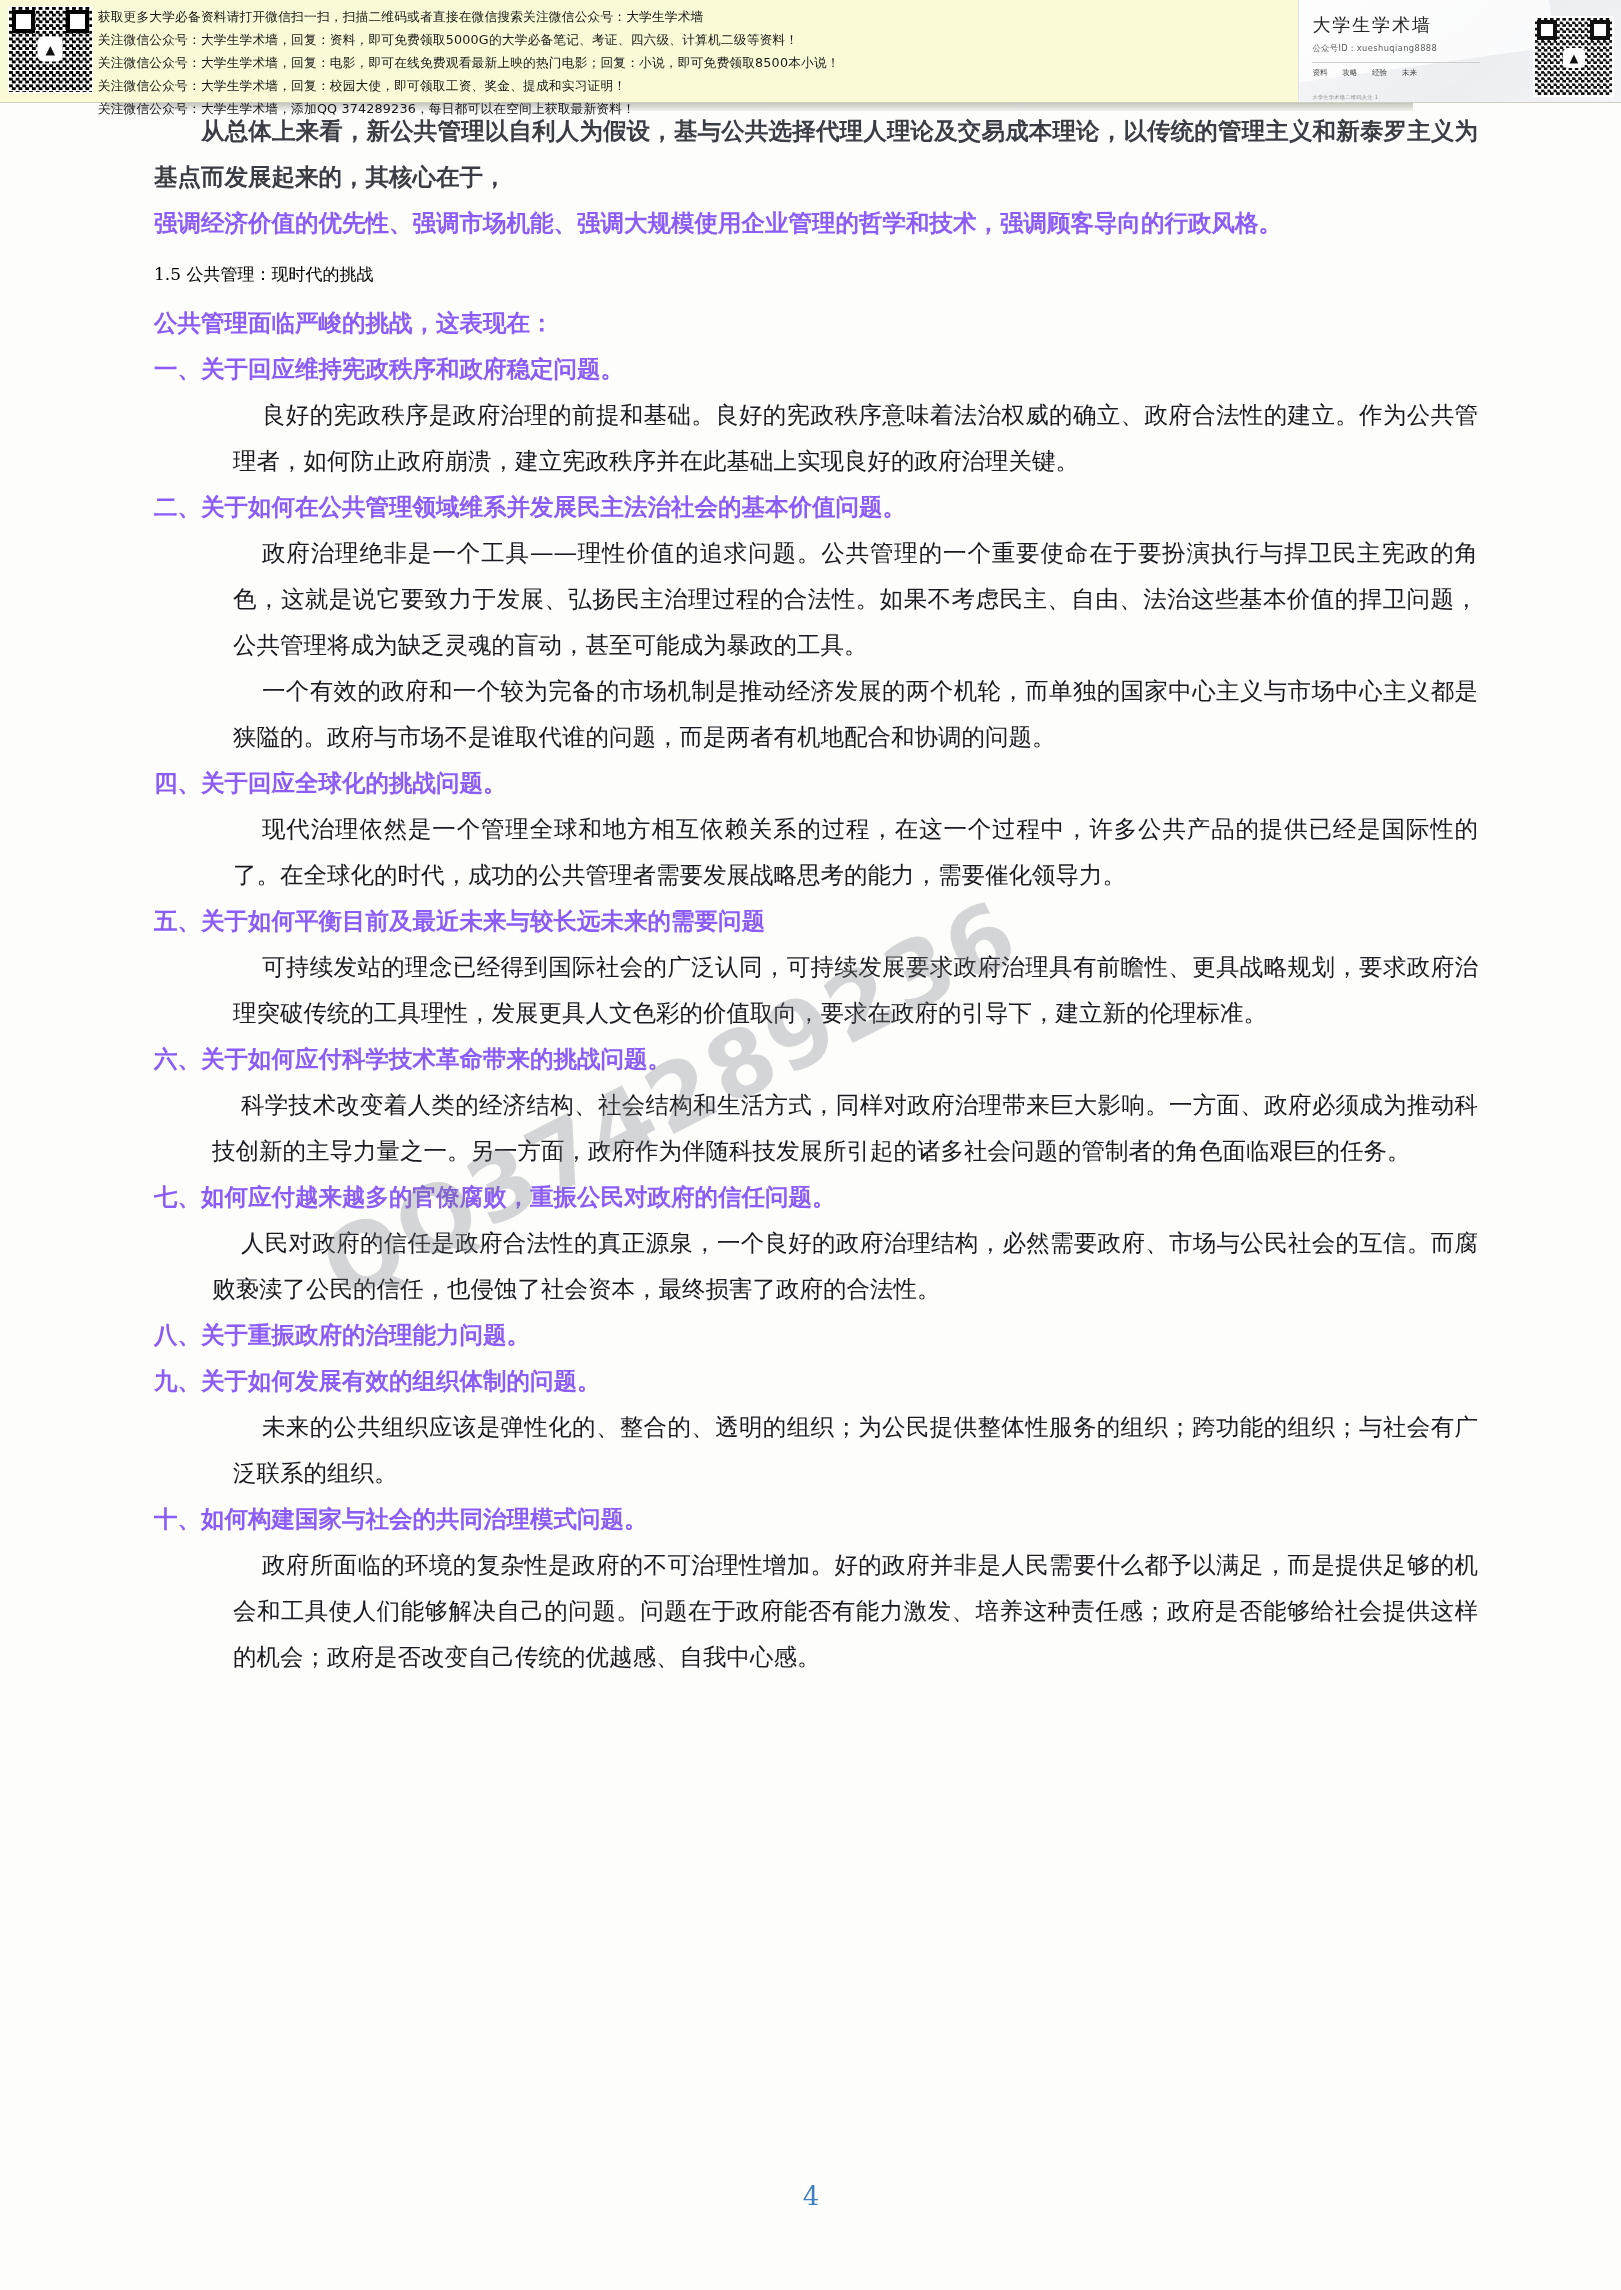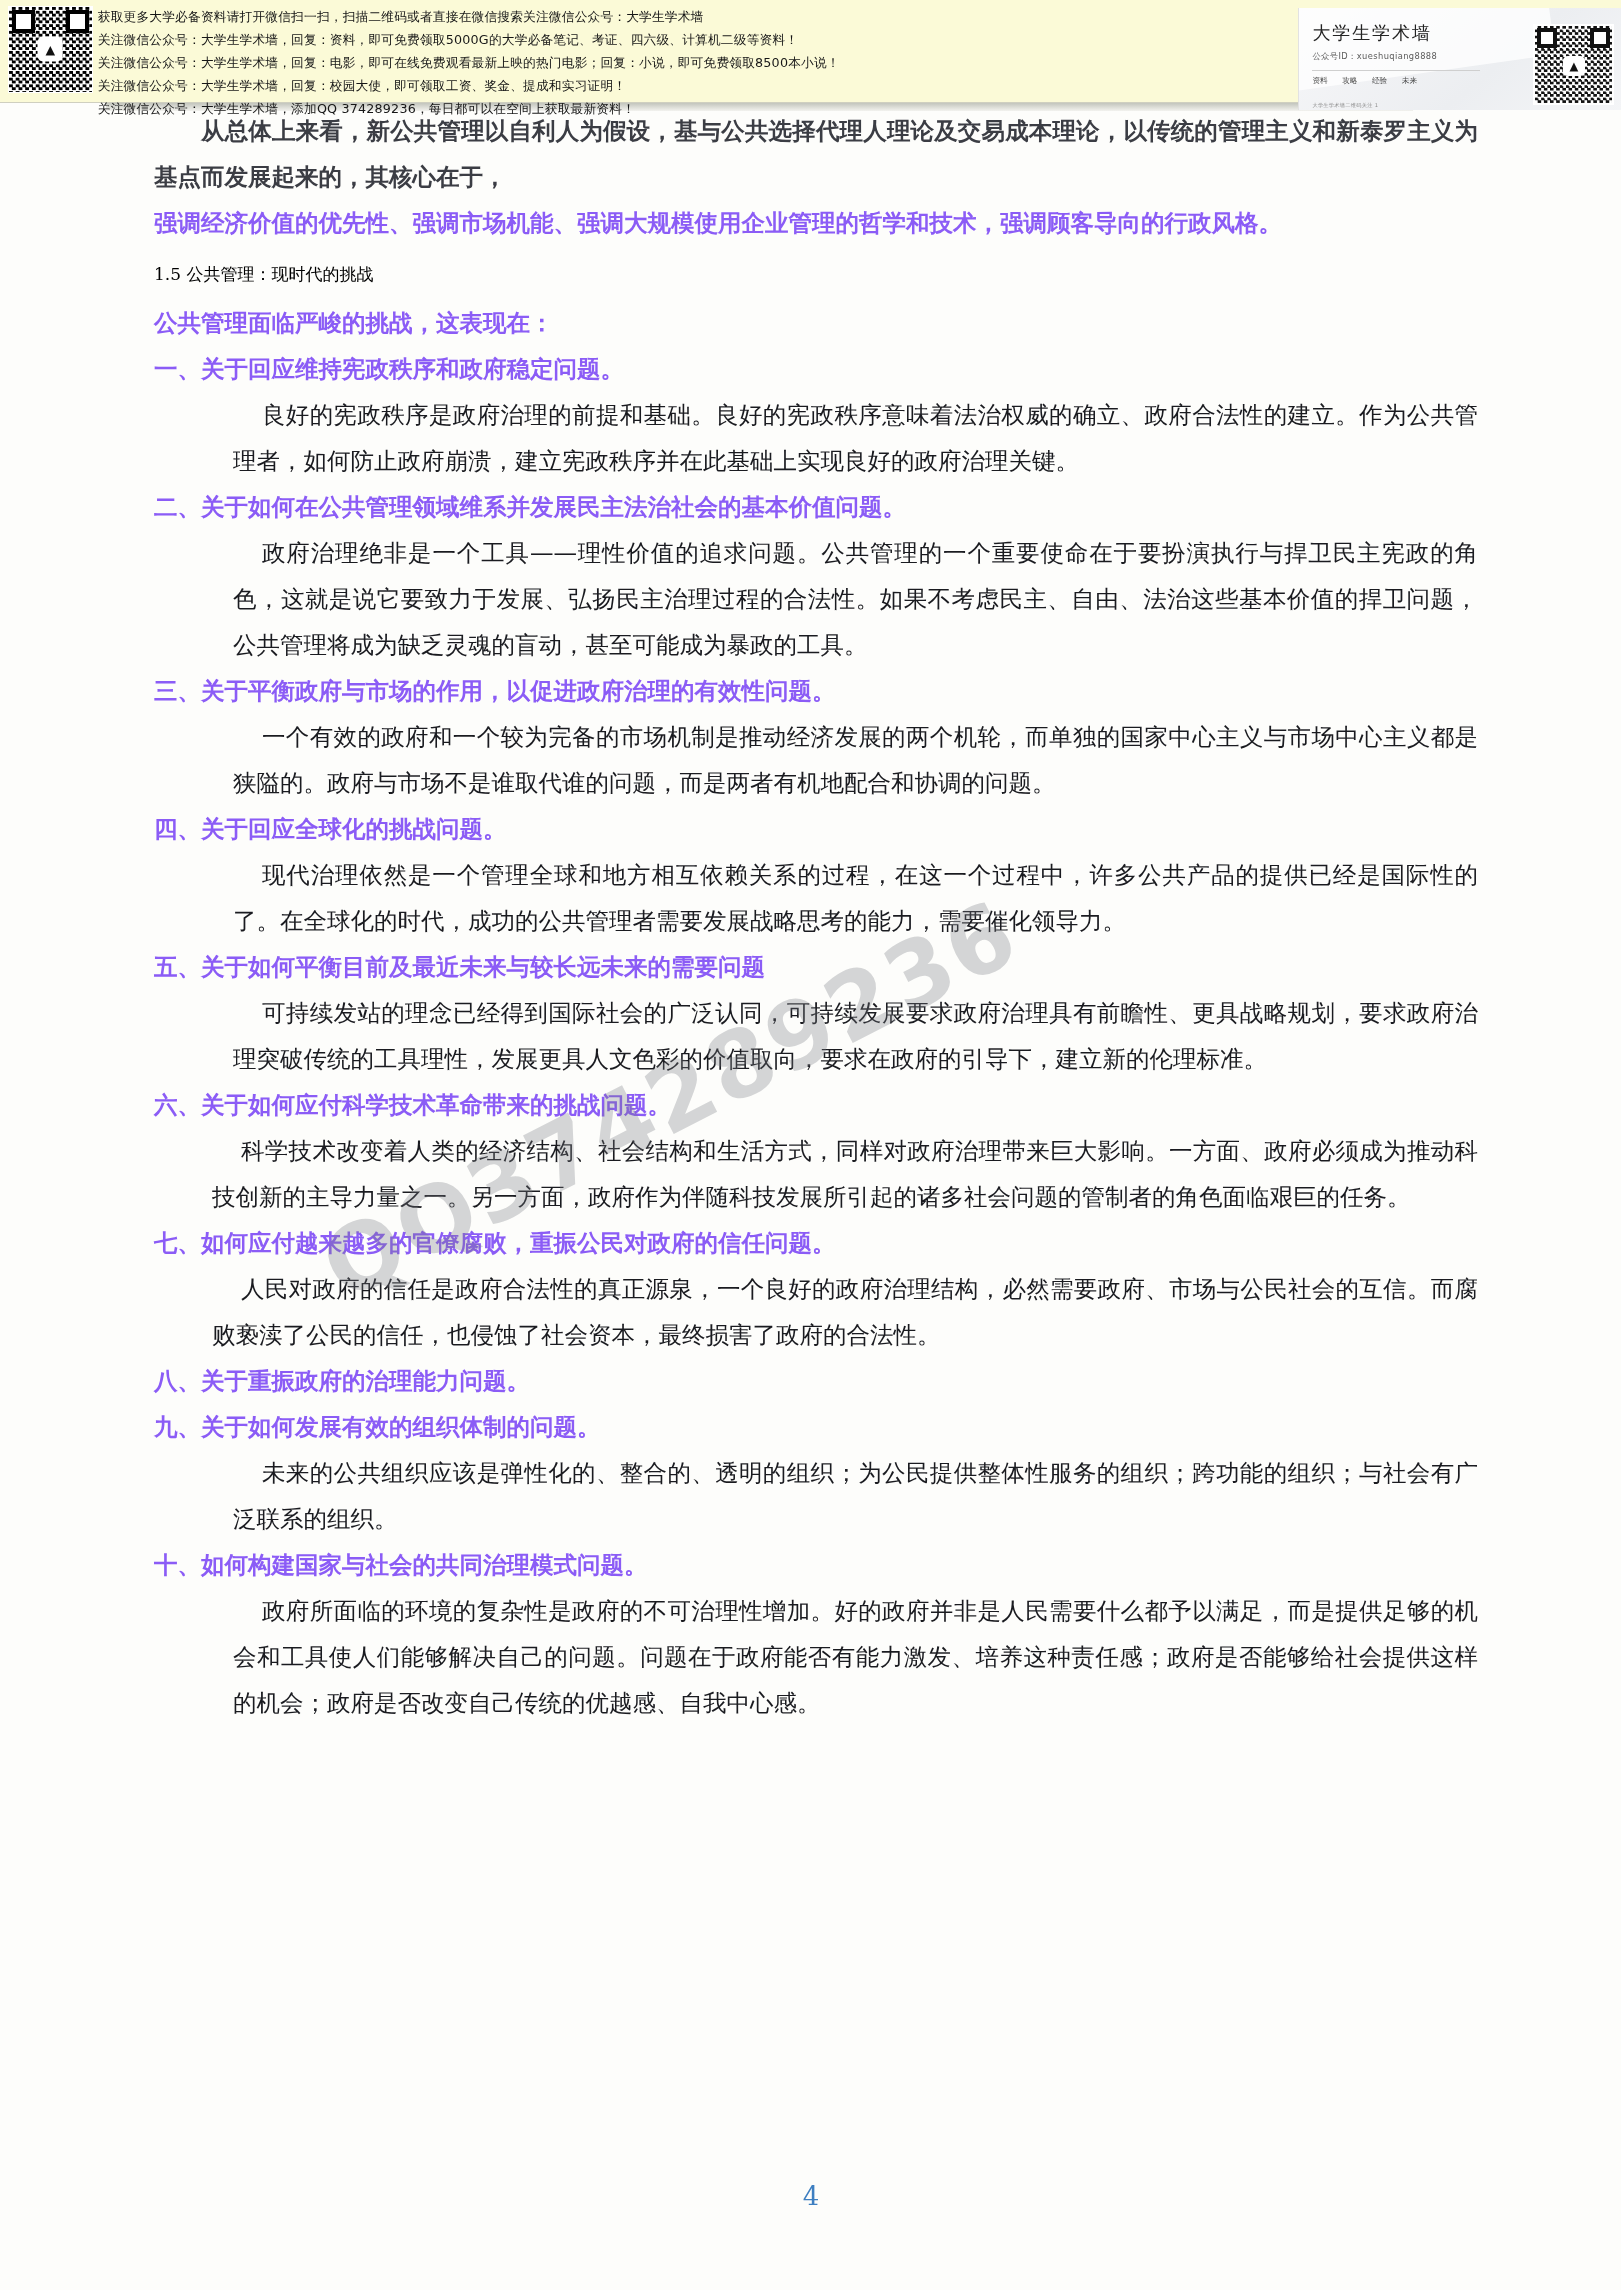--- a/index.html
+++ b/index.html
@@ -102,21 +102,21 @@
   .ad-right-line {
     font-size: 10px;
     line-height: 15.4px;
     color: #2a2a2a;
     white-space: nowrap;
   }
 
   
   #wechat-card {
     position: absolute;
-    right: 0; top: 8px;
+    right: 0; top: 0;
     width: 323px;
     height: 102px;
     background: linear-gradient(140deg,#f7f7f9 0%, #eceef1 60%, #f4f5f7 100%);
     border-left: 1px solid #e2e2e2;
     z-index: 45;
     overflow: hidden;
   }
   #wechat-card .bg-shape {
     position: absolute;
     width: 288px; height: 115px;
@@ -341,21 +341,20 @@
     <div class="section-title">1.5 公共管理：现时代的挑战</div>
 
     <p class="para bold" style="text-indent:0">公共管理面临严峻的挑战，这表现在：</p>
 
     <p class="para bold heading-num">一、关于回应维持宪政秩序和政府稳定问题。</p>
     <p class="para indent-sub">良好的宪政秩序是政府治理的前提和基础。良好的宪政秩序意味着法治权威的确立、政府合法性的建立。作为公共管理者，如何防止政府崩溃，建立宪政秩序并在此基础上实现良好的政府治理关键。</p>
 
     <p class="para bold heading-num">二、关于如何在公共管理领域维系并发展民主法治社会的基本价值问题。</p>
     <p class="para indent-sub">政府治理绝非是一个工具——理性价值的追求问题。公共管理的一个重要使命在于要扮演执行与捍卫民主宪政的角色，这就是说它要致力于发展、弘扬民主治理过程的合法性。如果不考虑民主、自由、法治这些基本价值的捍卫问题，公共管理将成为缺乏灵魂的盲动，甚至可能成为暴政的工具。</p>
 
-    <p class="para bold heading-num">三、关于平衡政府与市场的作用，以促进政府治理的有效性问题。</p>
     <p class="para indent-sub">一个有效的政府和一个较为完备的市场机制是推动经济发展的两个机轮，而单独的国家中心主义与市场中心主义都是狭隘的。政府与市场不是谁取代谁的问题，而是两者有机地配合和协调的问题。</p>
 
     <p class="para bold heading-num">四、关于回应全球化的挑战问题。</p>
     <p class="para indent-sub">现代治理依然是一个管理全球和地方相互依赖关系的过程，在这一个过程中，许多公共产品的提供已经是国际性的了。在全球化的时代，成功的公共管理者需要发展战略思考的能力，需要催化领导力。</p>
 
     <p class="para bold heading-num">五、关于如何平衡目前及最近未来与较长远未来的需要问题</p>
     <p class="para indent-sub">可持续发站的理念已经得到国际社会的广泛认同，可持续发展要求政府治理具有前瞻性、更具战略规划，要求政府治理突破传统的工具理性，发展更具人文色彩的价值取向，要求在政府的引导下，建立新的伦理标准。</p>
 
     <p class="para bold heading-num">六、关于如何应付科学技术革命带来的挑战问题。</p>
     <p class="para indent-sub" style="padding-left:58px">科学技术改变着人类的经济结构、社会结构和生活方式，同样对政府治理带来巨大影响。一方面、政府必须成为推动科技创新的主导力量之一。另一方面，政府作为伴随科技发展所引起的诸多社会问题的管制者的角色面临艰巨的任务。</p>

